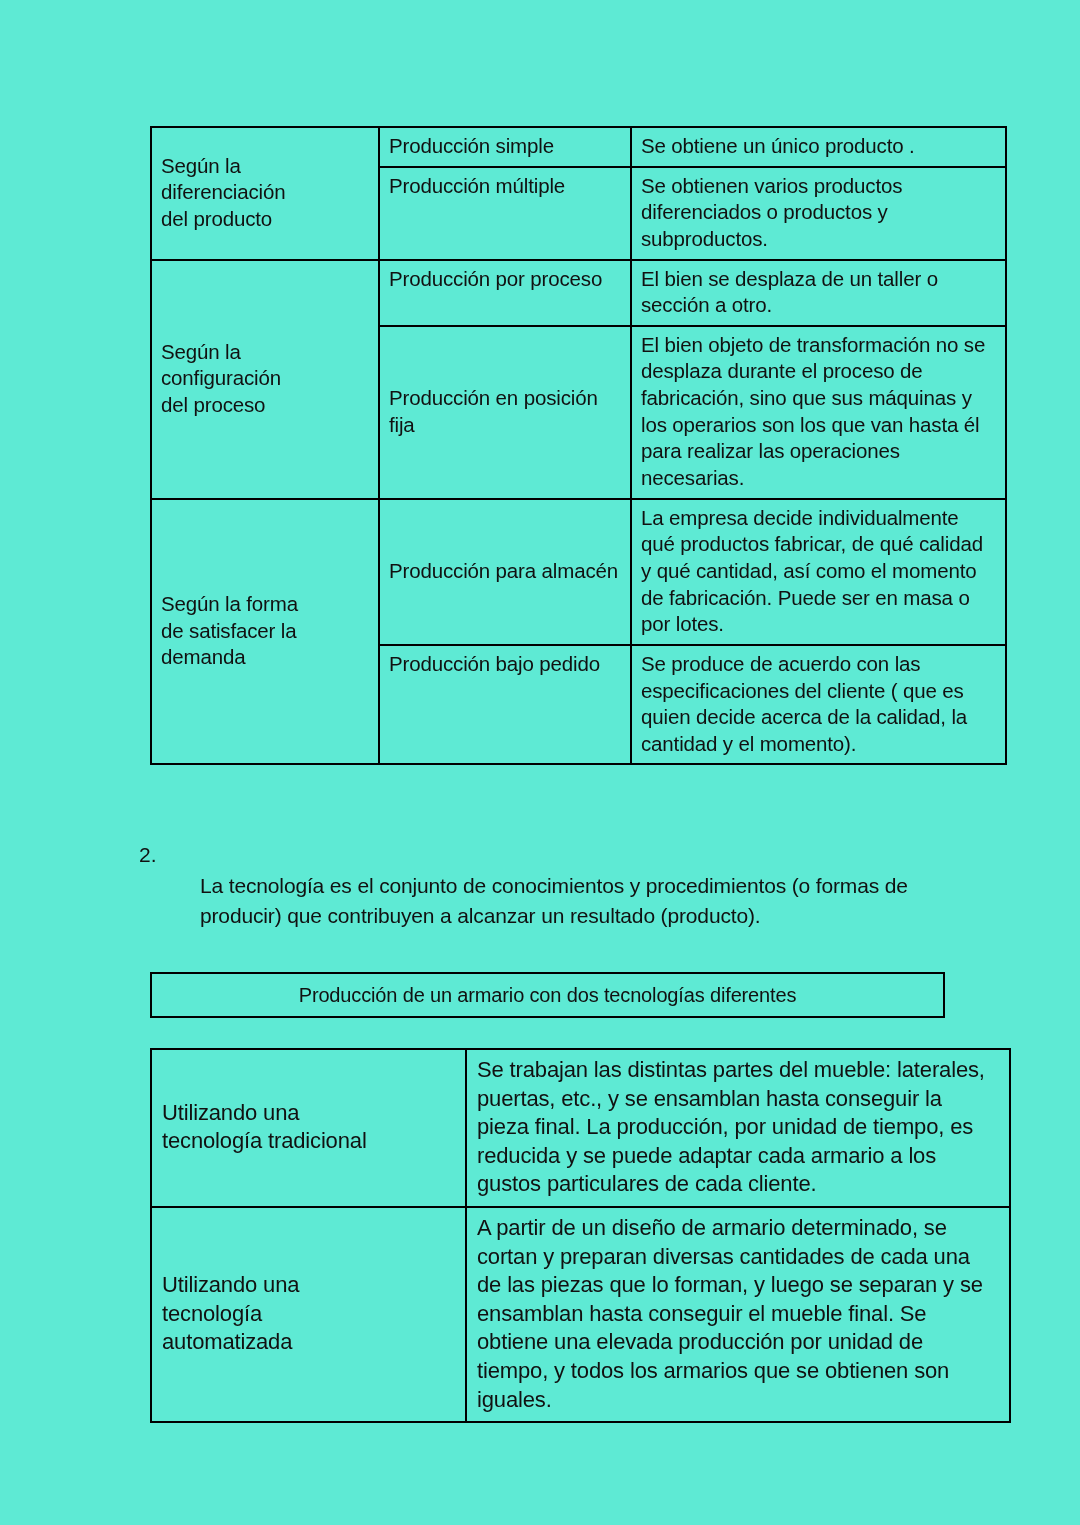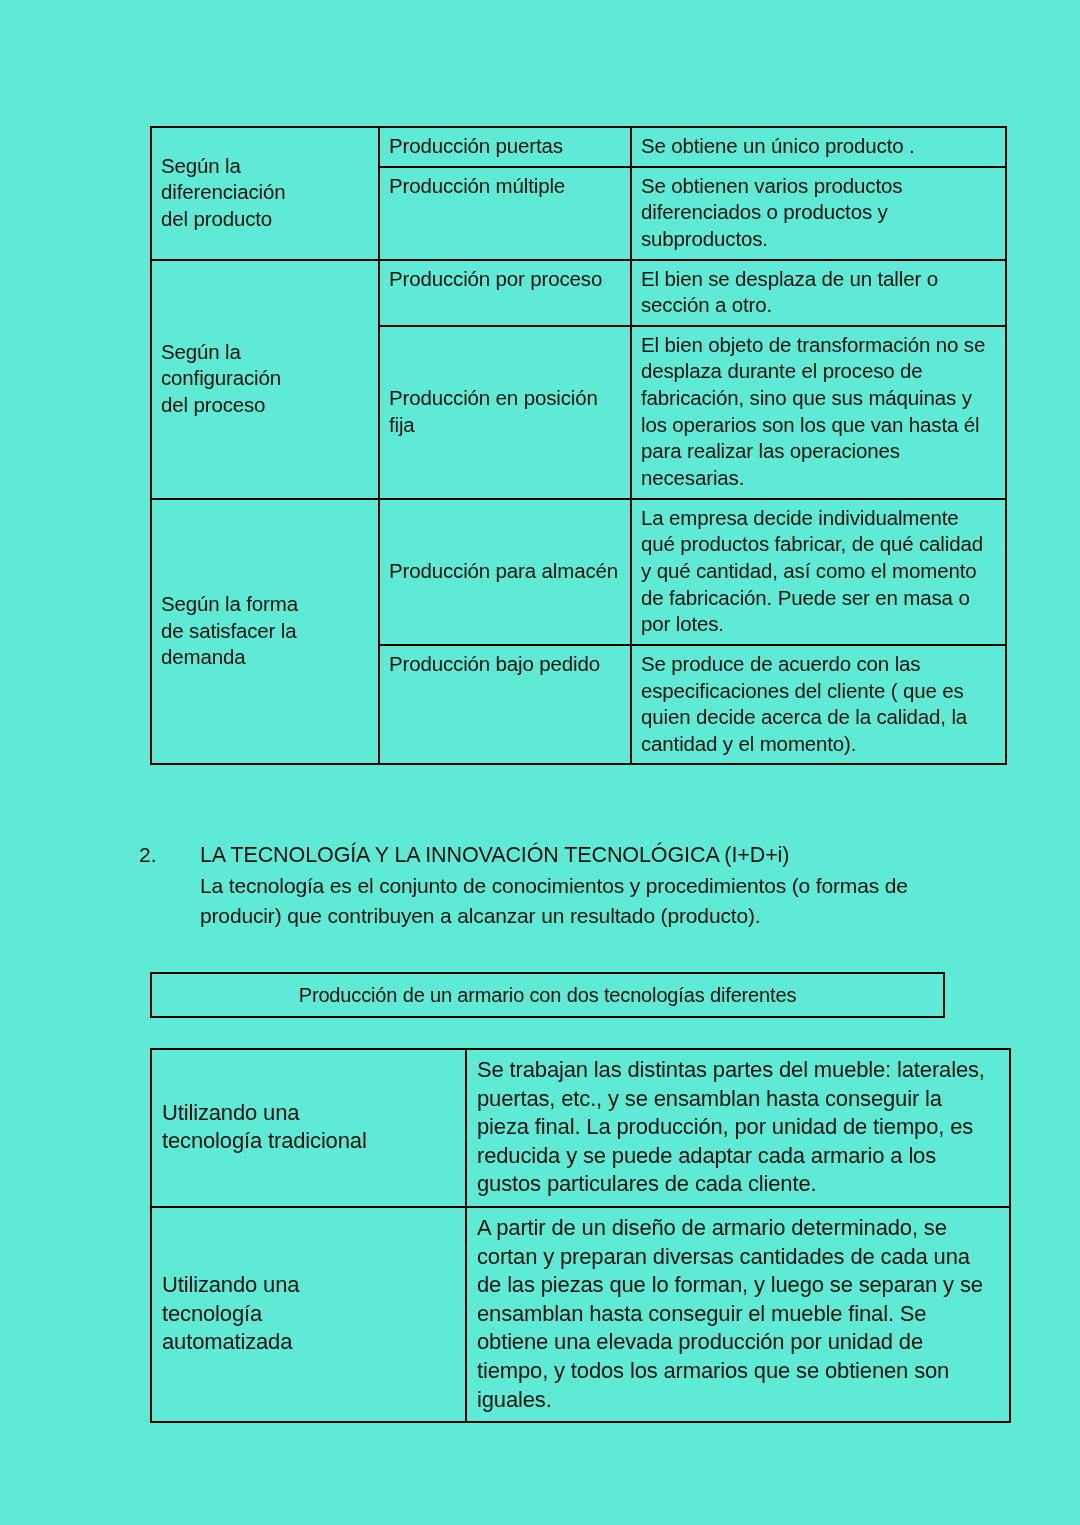--- a/index.html
+++ b/index.html
@@ -132,21 +132,21 @@
 <body>
 
 <div class="page">
 
   <table class="table1">
     <tbody>
       <tr>
         <td class="cat" rowspan="2" style="white-space: pre-line;">Según la
 diferenciación
 del producto</td>
-        <td class="type">Producción puertas</td>
+        <td class="type">Producción simple</td>
         <td class="desc">Se obtiene un único producto .</td>
       </tr>
       <tr>
         <td class="type topalign">Producción múltiple</td>
         <td class="desc">Se obtienen varios productos diferenciados o productos y subproductos.</td>
       </tr>
 
       <tr>
         <td class="cat" rowspan="2" style="white-space: pre-line;">Según la
 configuración
@@ -169,21 +169,20 @@
       <tr>
         <td class="type topalign">Producción bajo pedido</td>
         <td class="desc">Se produce de acuerdo con las especificaciones del cliente ( que es quien decide acerca de la calidad, la cantidad y el momento).</td>
       </tr>
     </tbody>
   </table>
 
   <div class="heading-block">
     <div class="heading-row">
       <div class="heading-num">2.</div>
-      <div class="heading-title">LA TECNOLOGÍA Y LA INNOVACIÓN TECNOLÓGICA (I+D+i)</div>
     </div>
     <div class="heading-body">La tecnología es el conjunto de conocimientos y procedimientos (o formas de producir) que contribuyen a alcanzar un resultado (producto).</div>
   </div>
 
   <div class="title-box">
     <div class="title-box-text">Producción de un armario con dos tecnologías diferentes</div>
   </div>
 
   <table class="table2">
     <tbody>

